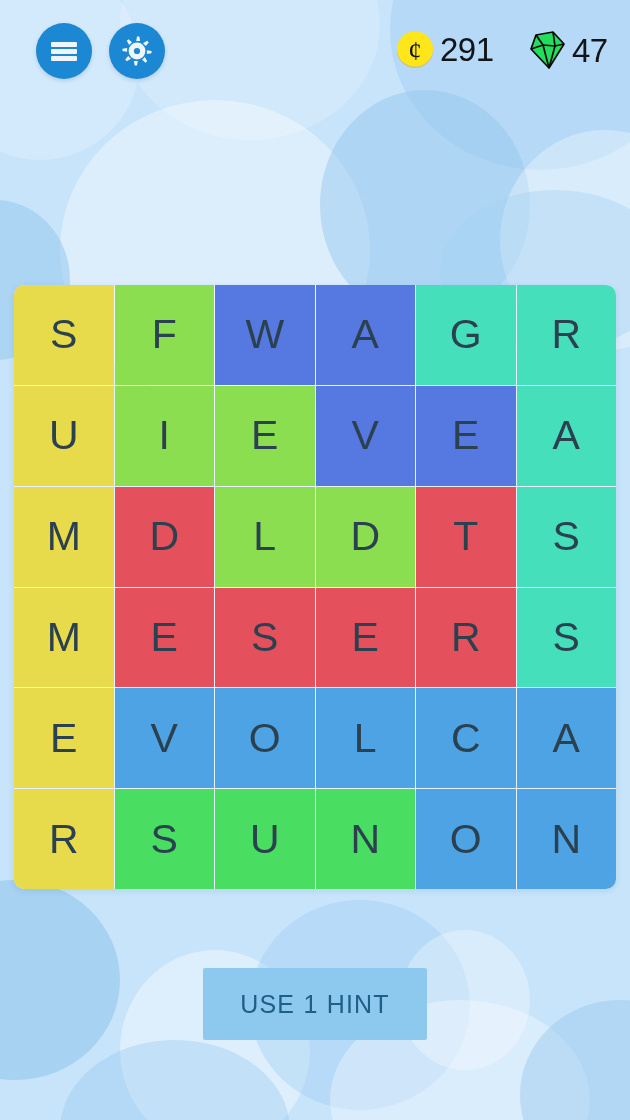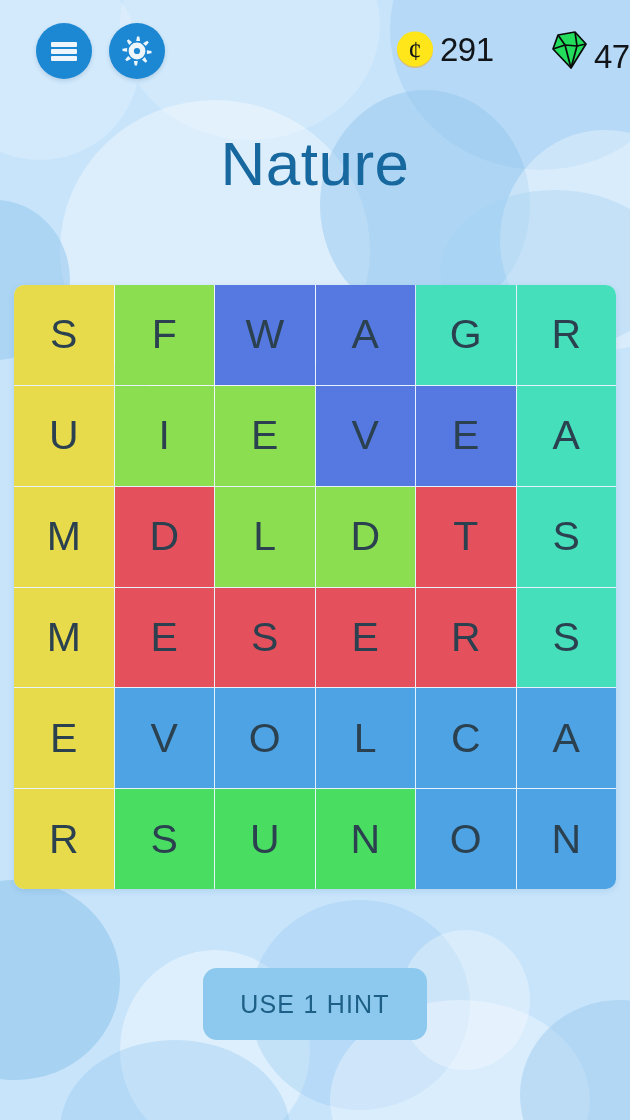--- a/index.html
+++ b/index.html
@@ -70,21 +70,21 @@
     background: #eef6fc;
   }
 
   .currency {
     position: absolute;
     display: flex;
     align-items: center;
     gap: 3px;
   }
   #coin-group { left: 393px; top: 27px; }
-  #gem-group { left: 545px; top: 27px; align-items: flex-end; }
+  #gem-group { left: 523px; top: 27px; }
   .cur-amount {
     font-size: 33px;
     color: #111418;
     font-family: "Liberation Sans", sans-serif;
     letter-spacing: -0.5px;
     line-height: 1;
   }
 
   
   .title {
@@ -132,21 +132,21 @@
     font-family: "Liberation Sans", sans-serif;
   }
 
   
   .hint-btn {
     position: absolute;
     left: 203px;
     top: 968px;
     width: 224px;
     height: 72px;
-    border-radius: 14px;
+    border-radius: 2px;
     background: #8dc8ee;
     border: none;
     color: #1d5f86;
     font-size: 25px;
     letter-spacing: 1.2px;
     cursor: pointer;
     z-index: 4;
     font-family: "Liberation Sans", sans-serif;
   }
 </style>
@@ -215,21 +215,20 @@
           <polygon points="13,8 30,5 41,17 26,41 8,22" fill="#22de5c"></polygon>
           <polyline points="13,8 20,18 26,41" fill="none"></polyline>
           <polyline points="30,5 32,19 26,41" fill="none"></polyline>
           <polyline points="8,22 20,18 32,19 41,17" fill="none"></polyline>
         </g>
       </svg>
       <span class="cur-amount">47</span>
     </div>
   </div>
 
-  <div class="title">Nature</div>
 
   <div class="grid-wrap">
     <div class="grid" id="grid">
         <div class="cell" style="background: rgb(231, 219, 75);">S</div>
         <div class="cell" style="background: rgb(139, 222, 80);">F</div>
         <div class="cell" style="background: rgb(85, 121, 224);">W</div>
         <div class="cell" style="background: rgb(85, 121, 224);">A</div>
         <div class="cell" style="background: rgb(70, 223, 188);">G</div>
         <div class="cell" style="background: rgb(70, 223, 188);">R</div>
         <div class="cell" style="background: rgb(231, 219, 75);">U</div>

